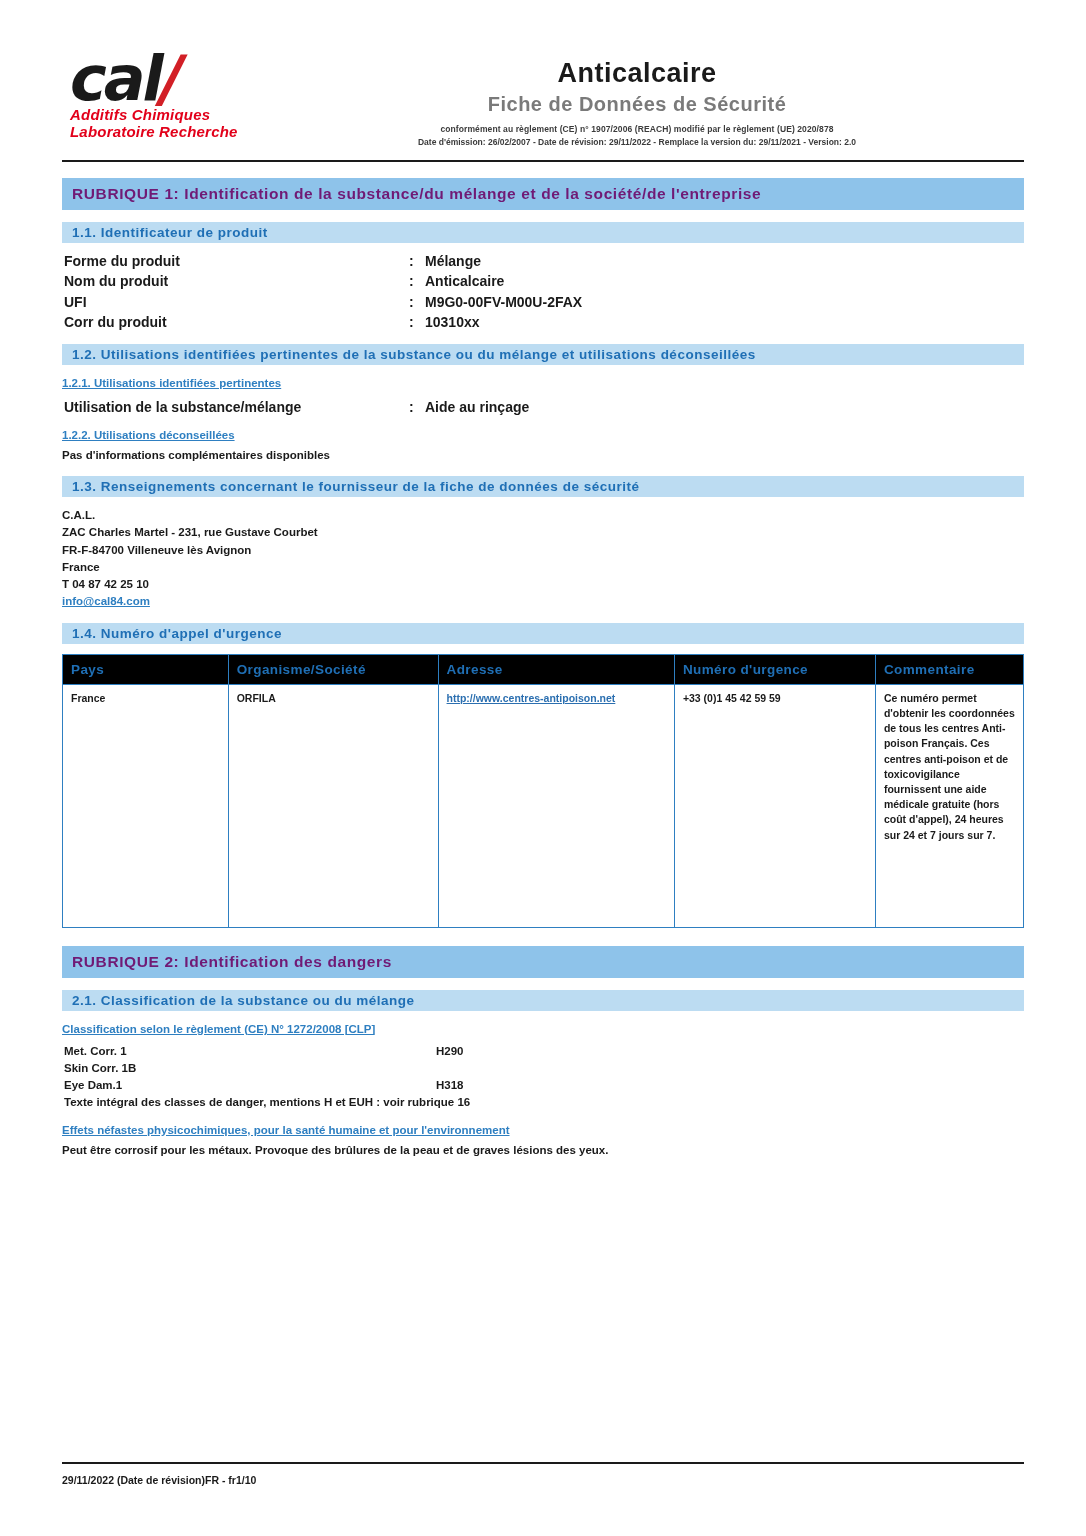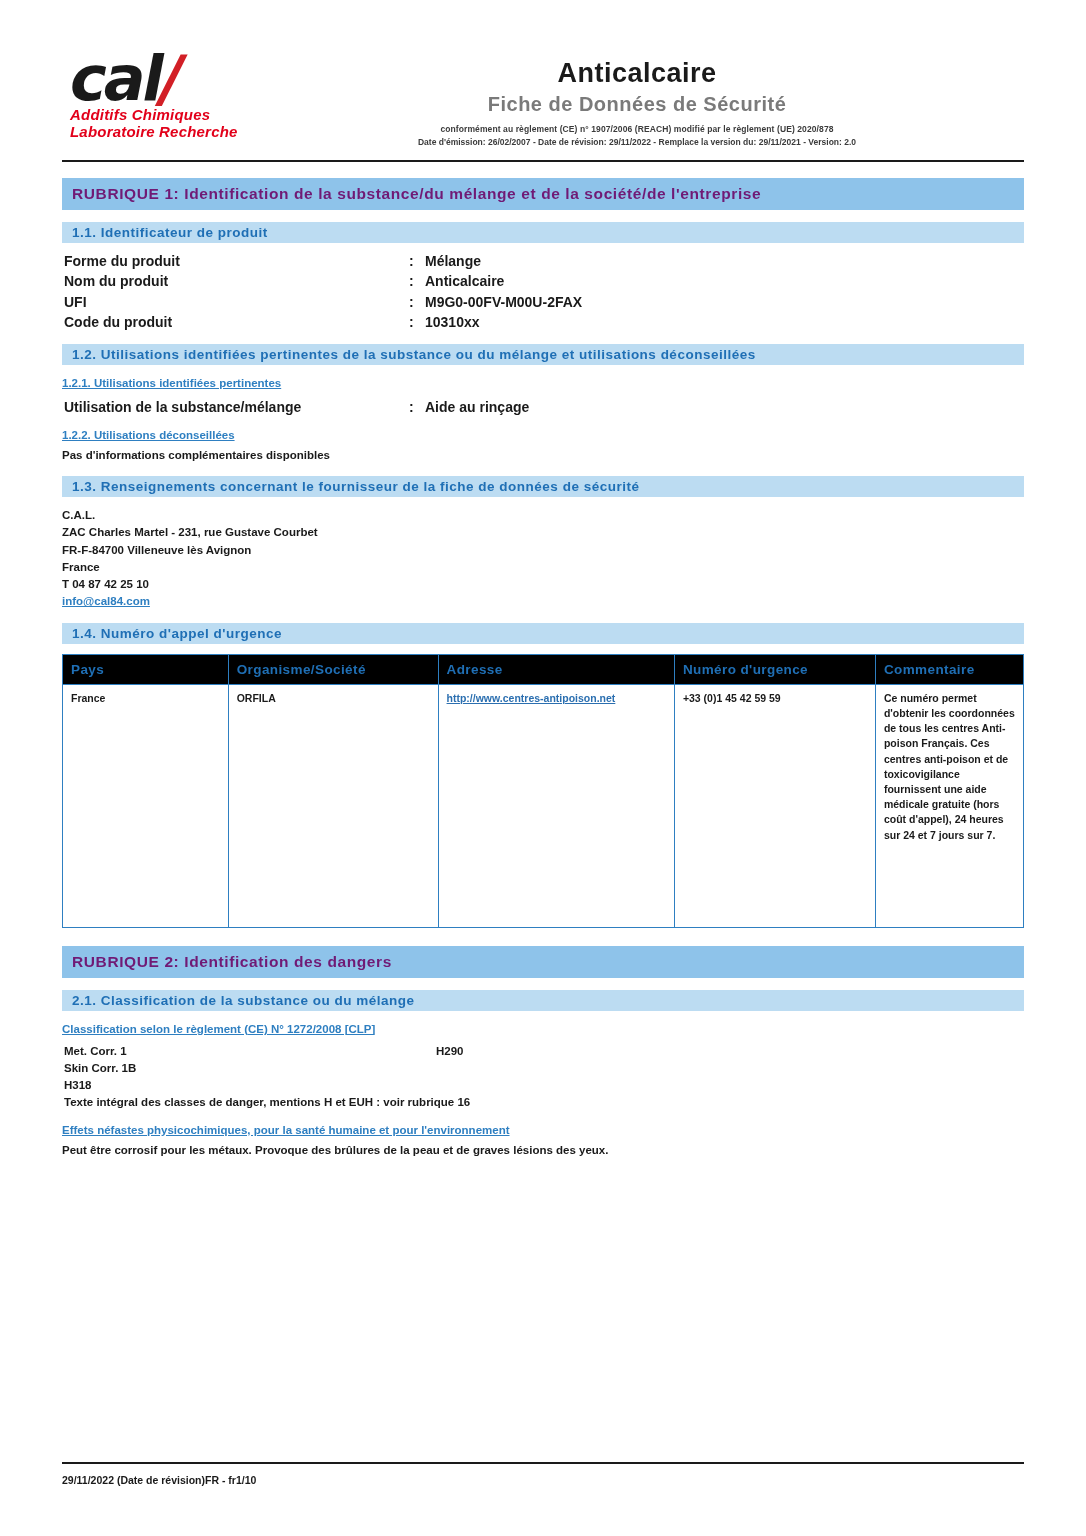--- a/index.html
+++ b/index.html
@@ -284,21 +284,21 @@
         <div class="kv-label">Nom du produit</div>
         <div class="kv-colon">:</div>
         <div class="kv-value">Anticalcaire</div>
       </div>
       <div class="kv-row">
         <div class="kv-label">UFI</div>
         <div class="kv-colon">:</div>
         <div class="kv-value">M9G0-00FV-M00U-2FAX</div>
       </div>
       <div class="kv-row">
-        <div class="kv-label">Code du produit</div>
+        <div class="kv-label">Corr du produit</div>
         <div class="kv-colon">:</div>
         <div class="kv-value">10310xx</div>
       </div>
     </div>
 
     <div class="subrub">1.2. Utilisations identifiées pertinentes de la substance ou du mélange et utilisations déconseillées</div>
 
     <div class="blue-head">1.2.1. Utilisations identifiées pertinentes</div>
     <div class="kv-block">
       <div class="kv-row">
@@ -353,20 +353,21 @@
 
     <div class="kv-block">
       <div class="cls-row">
         <div class="cls-name">Met. Corr. 1</div>
         <div class="cls-code">H290</div>
       </div>
       <div class="cls-row">
         <div class="cls-name">Skin Corr. 1B</div>
       </div>
       <div class="cls-row">
+        <div class="cls-name">Eye Dam.1</div>
         <div class="cls-code">H318</div>
       </div>
       <div class="cls-row">
         <div>Texte intégral des classes de danger, mentions H et EUH : voir rubrique 16</div>
       </div>
     </div>
 
     <div class="blue-head">Effets néfastes physicochimiques, pour la santé humaine et pour l'environnement</div>
     <div class="plain">Peut être corrosif pour les métaux. Provoque des brûlures de la peau et de graves lésions des yeux.</div>
 

